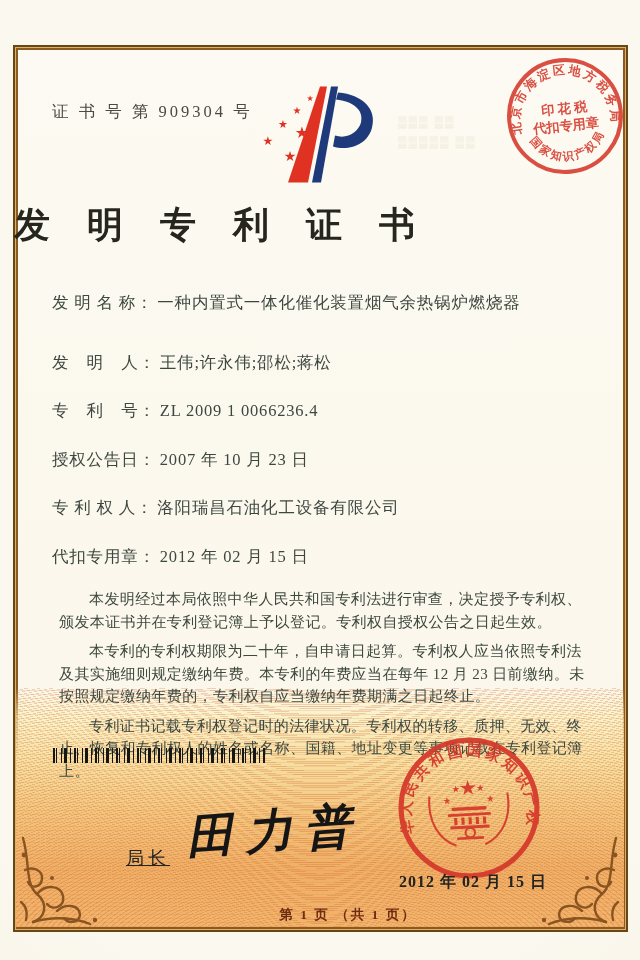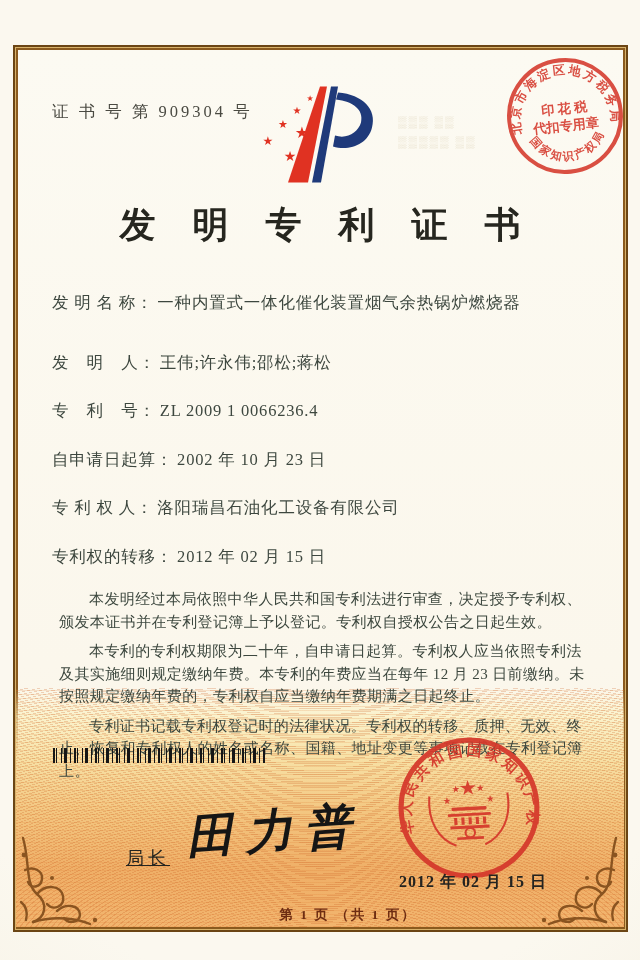--- a/index.html
+++ b/index.html
@@ -15,21 +15,21 @@
     background:linear-gradient(180deg,#fcfaf2 0%,#fbf7ec 70%,#fbf5e6 100%);
   }
   .waves{
     position:absolute;left:16px;top:688px;width:608px;height:239px;
     background:
       repeating-radial-gradient(ellipse 980px 430px at 50% 118%, rgba(203,94,34,.26) 0 1.4px, rgba(255,255,255,0) 1.4px 5px),
       repeating-linear-gradient(0deg, rgba(222,118,44,.18) 0 1px, rgba(255,255,255,0) 1px 4px),
       linear-gradient(180deg, rgba(253,248,225,0) 0%, rgba(250,240,190,.7) 12%, #f7e0a4 30%, #f3c680 52%, #efaf67 76%, #f2b56e 100%);
   }
   .cert-no{position:absolute;left:52px;top:101px;font-size:16.5px;letter-spacing:3px;color:#4a4a42;text-align:center;}
-  .title{position:absolute;left:0;top:201px;width:100%;text-align:center;
+  .title{position:absolute;left:0;top:201px;width:100%;
     font-size:36px;font-weight:600;letter-spacing:14px;color:#26261f;text-indent:14px;}
   .field{position:absolute;left:52px;font-size:16.5px;color:#3d473f;letter-spacing:.8px;white-space:nowrap;}
   .field .lab{margin-right:4px;}
   .body-text{position:absolute;left:52px;top:581px;width:540px;color:#3c473e;
     font-size:15px;line-height:22.5px;letter-spacing:.4px;}
   .body-text p{margin:7px;text-indent:2em;}
   .barcode{position:absolute;left:53px;top:748px;width:212px;height:15px;
     background:repeating-linear-gradient(90deg,#161616 0 2px,transparent 2px 3px,#161616 3px 4px,transparent 4px 8px,#161616 8px 9px,transparent 9px 11px,#161616 11px 14px,transparent 14px 17px,#161616 17px 18px,transparent 18px 21px);}
   .signer{position:absolute;left:126px;top:846px;font-size:18px;color:#24241f;letter-spacing:4px;text-decoration:underline;}
   .signature{position:absolute;left:186px;top:800px;font-size:47px;font-style:italic;font-weight:700;
@@ -124,27 +124,27 @@
   <div class="field" style="top:292px">
     <span class="lab">发 明 名 称：</span><span>一种内置式一体化催化装置烟气余热锅炉燃烧器</span>
   </div>
   <div class="field" style="top:352px">
     <span class="lab">发　明　人：</span><span>王伟;许永伟;邵松;蒋松</span>
   </div>
   <div class="field" style="top:400px">
     <span class="lab">专　利　号：</span><span>ZL 2009 1 0066236.4</span>
   </div>
   <div class="field" style="top:449px">
-    <span class="lab">自申请日起算：</span><span>2002 年 10 月 23 日</span>
+    <span class="lab">授权公告日：</span><span>2007 年 10 月 23 日</span>
   </div>
   <div class="field" style="top:497px">
     <span class="lab">专 利 权 人：</span><span>洛阳瑞昌石油化工设备有限公司</span>
   </div>
   <div class="field" style="top:546px">
-    <span class="lab">专利权的转移：</span><span>2012 年 02 月 15 日</span>
+    <span class="lab">代扣专用章：</span><span>2012 年 02 月 15 日</span>
   </div>
 
   <div class="body-text">
     <p>本发明经过本局依照中华人民共和国专利法进行审查，决定授予专利权、颁发本证书并在专利登记簿上予以登记。专利权自授权公告之日起生效。</p>
     <p>本专利的专利权期限为二十年，自申请日起算。专利权人应当依照专利法及其实施细则规定缴纳年费。本专利的年费应当在每年 12 月 23 日前缴纳。未按照规定缴纳年费的，专利权自应当缴纳年费期满之日起终止。</p>
     <p>专利证书记载专利权登记时的法律状况。专利权的转移、质押、无效、终止、恢复和专利权人的姓名或名称、国籍、地址变更等事项记载在专利登记簿上。</p>
   </div>
 
   <div class="barcode"></div>
 

